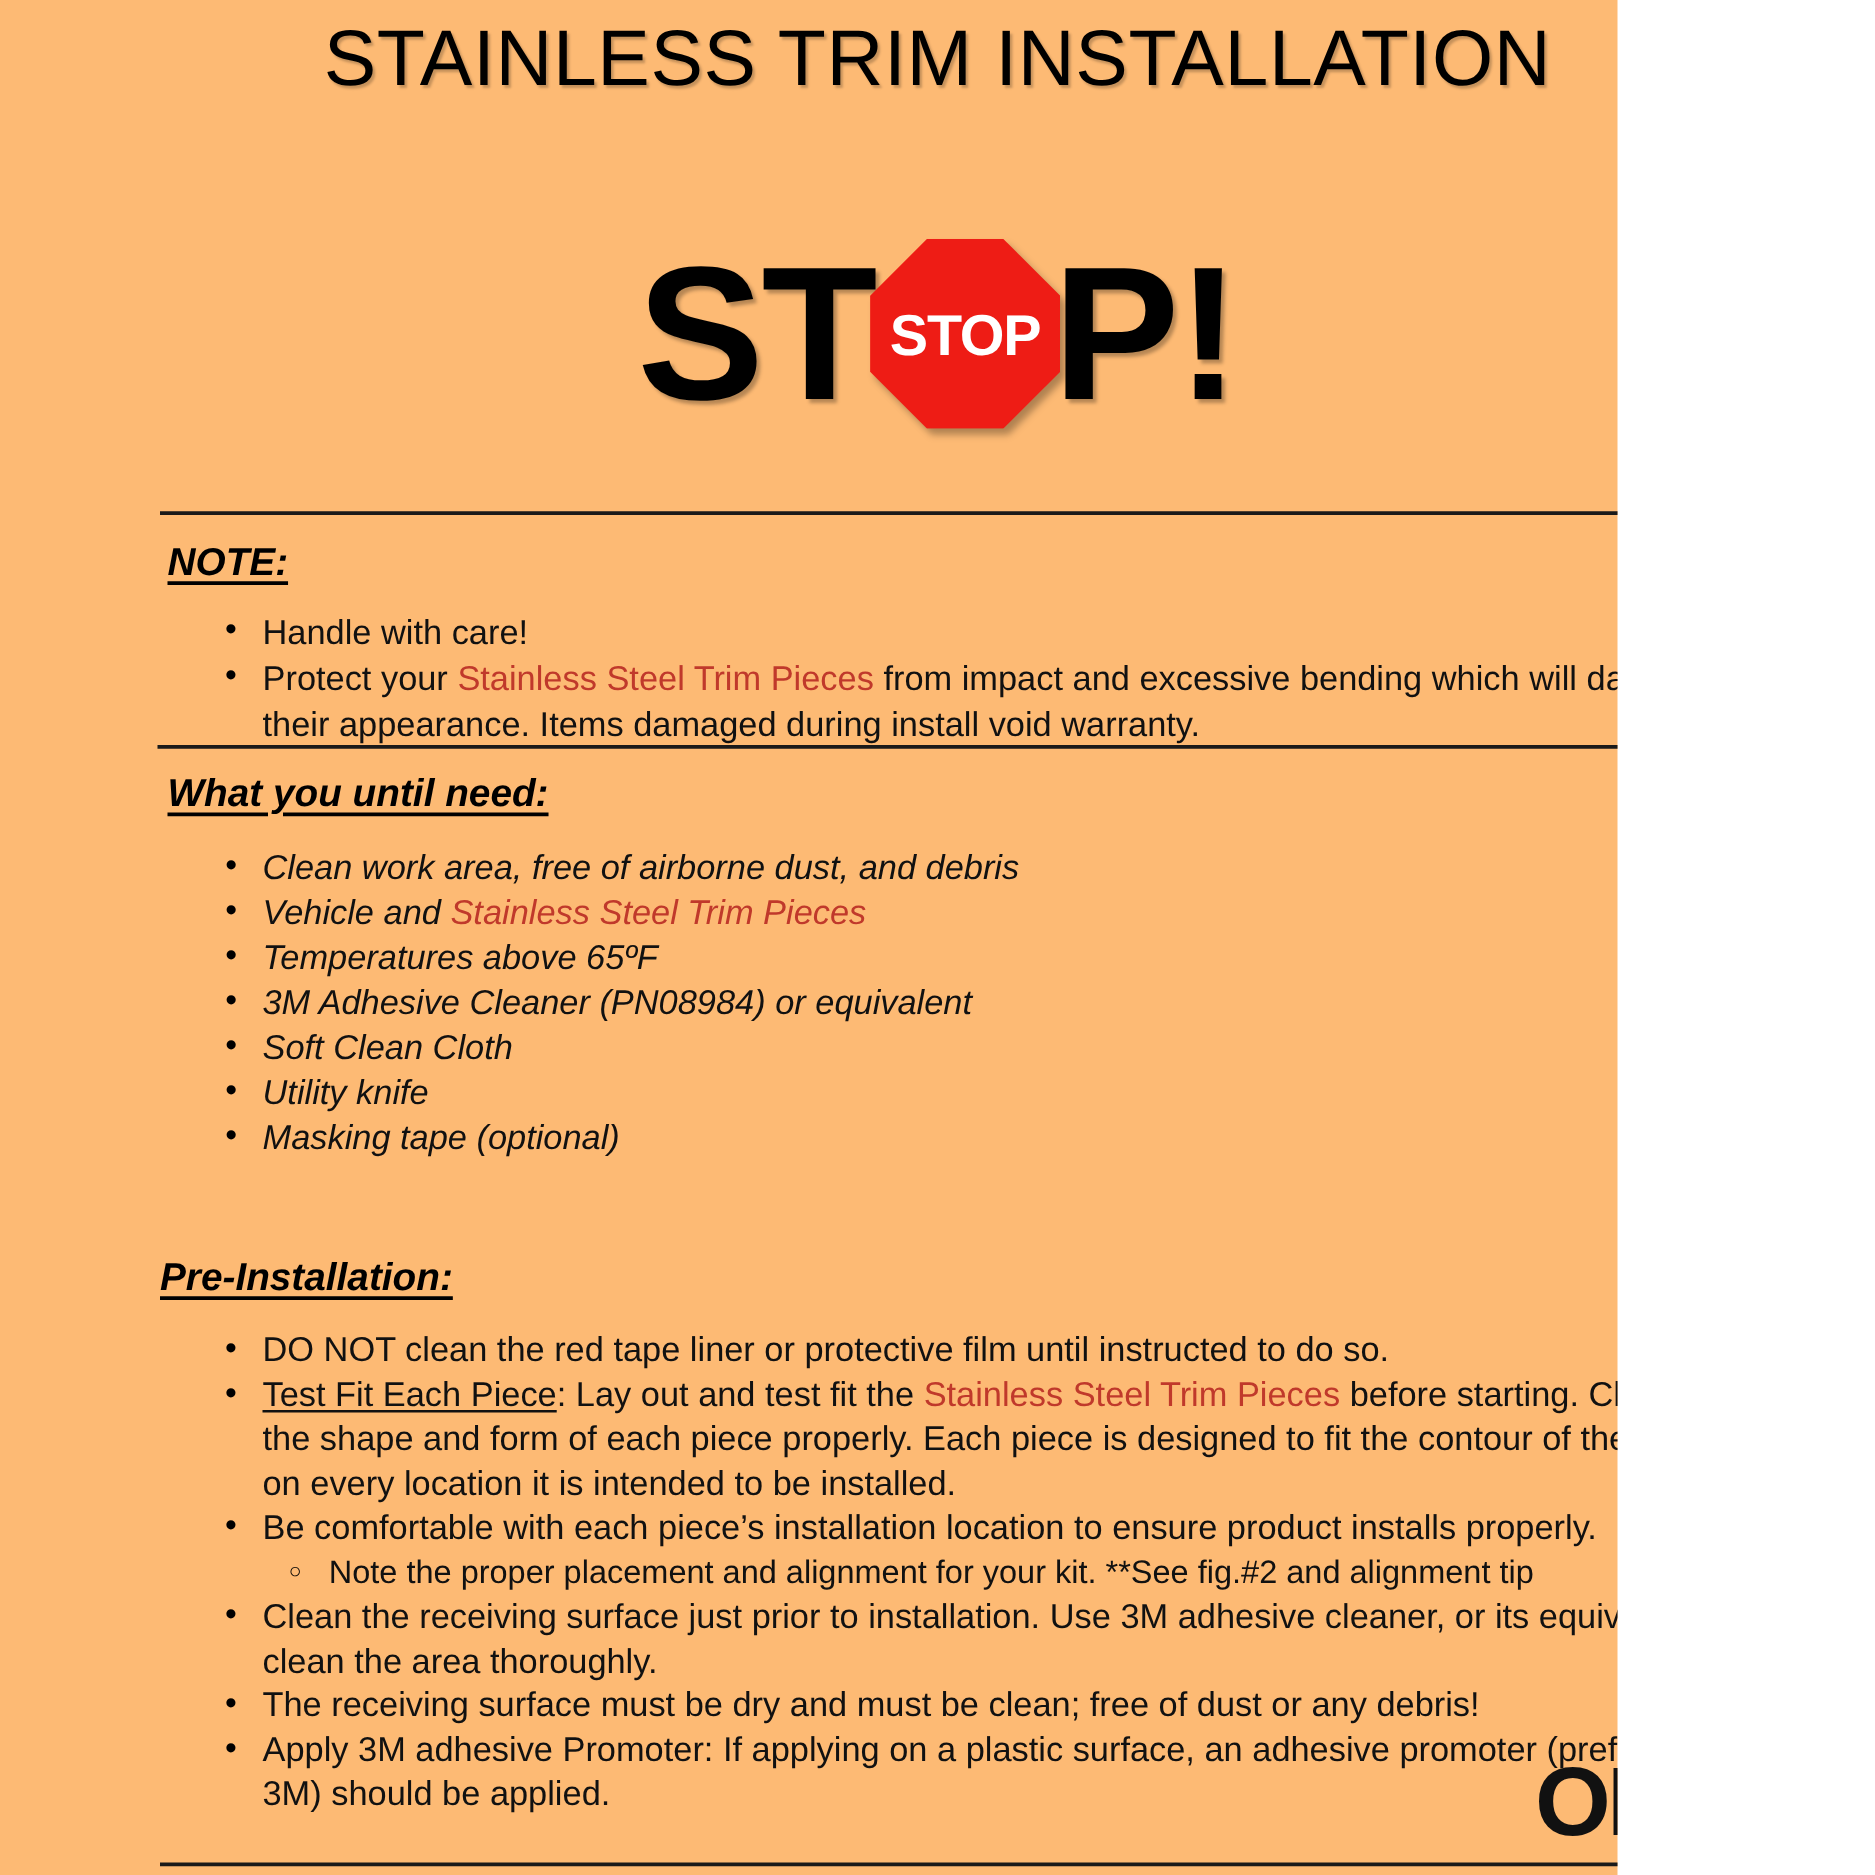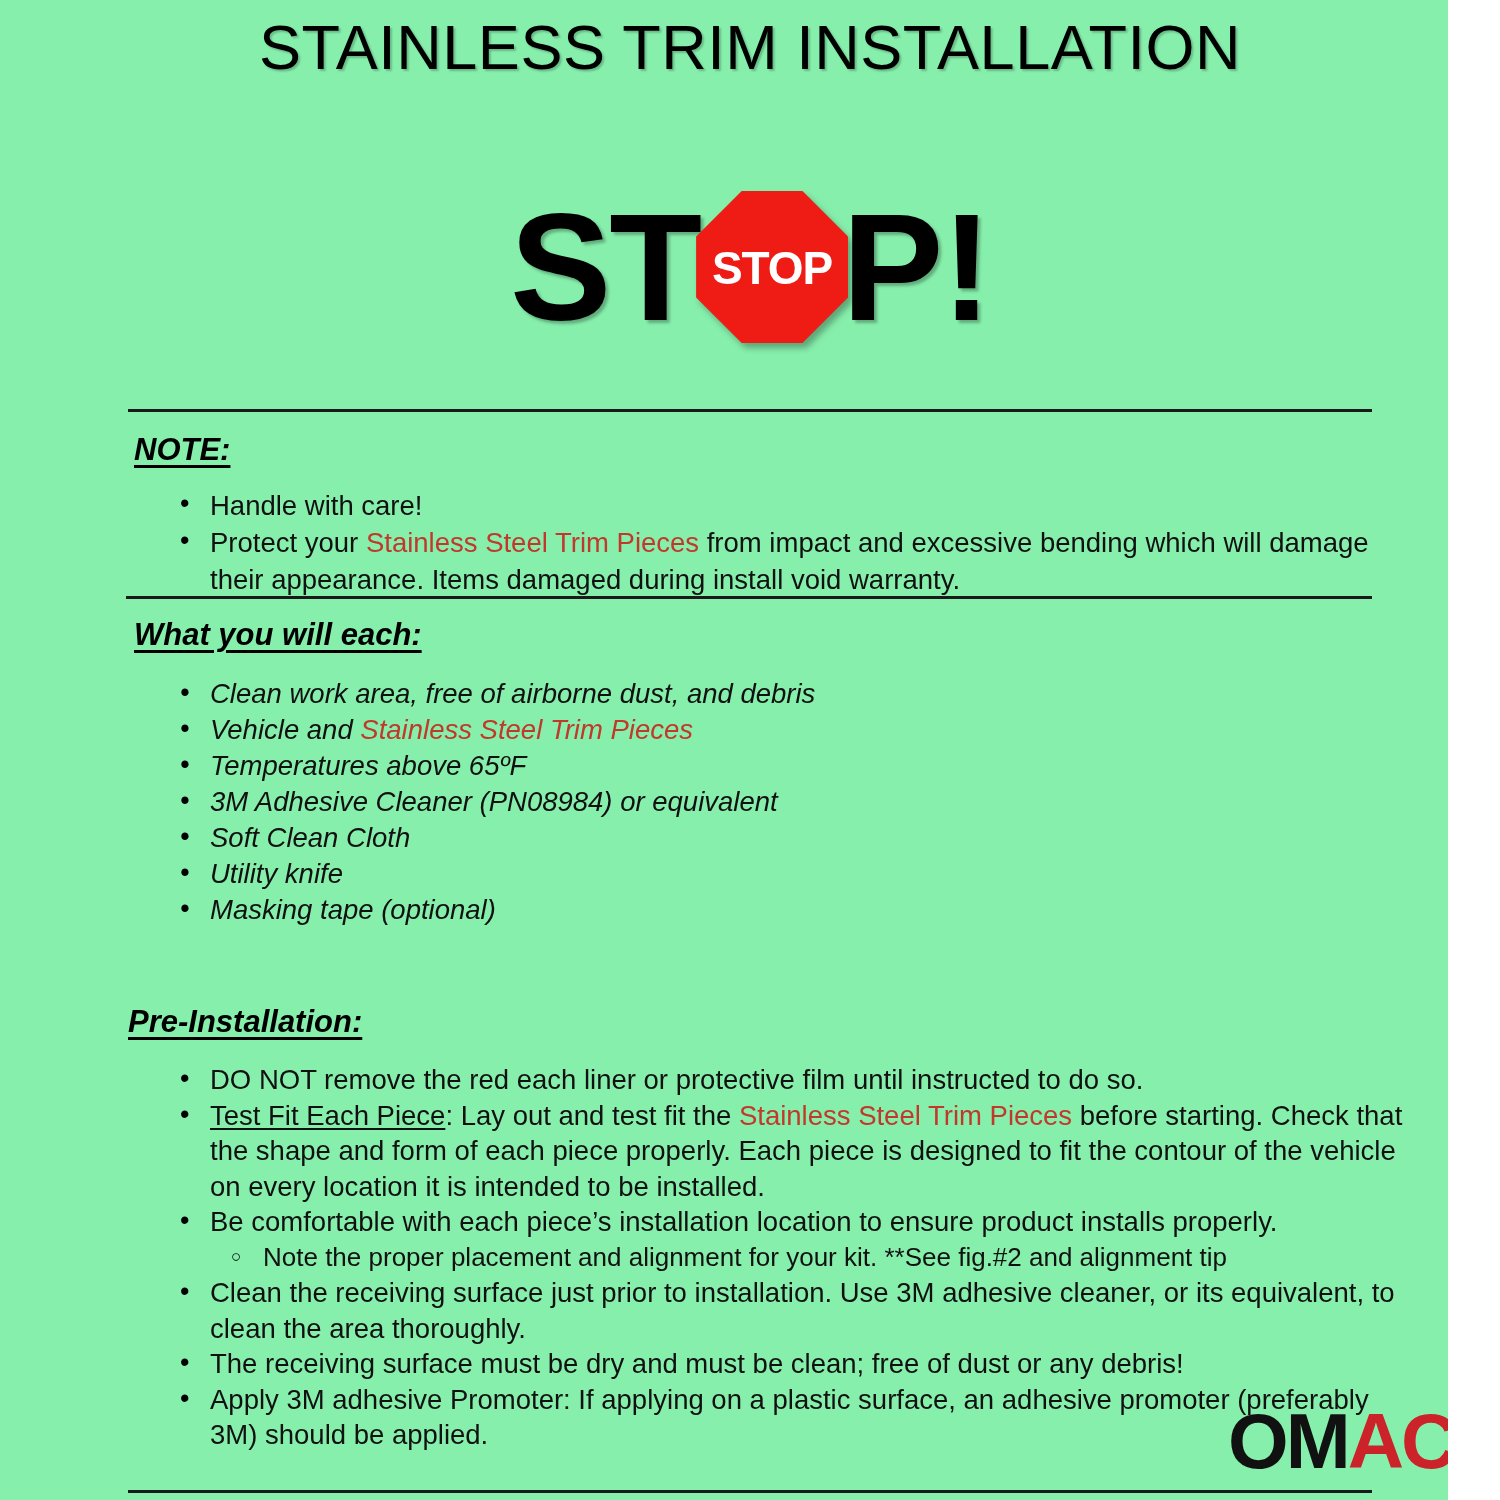--- a/index.html
+++ b/index.html
@@ -2,23 +2,23 @@
 <html><head>
 <meta charset="utf-8">
 <style>
   html, body {
     margin: 0;
     padding: 0;
     background: #ffffff;
   }
   .page {
     position: relative;
-    width: 1448px;
+    width: 1294px;
     height: 1500px;
-    background: #86efac;
+    background: #fdba74;
     font-family: "Liberation Sans", sans-serif;
     color: #000000;
     overflow: hidden;
   }
 
   
   .title {
     position: absolute;
     top: 14px;
     left: 0;
@@ -194,21 +194,21 @@
   <div class="heading h-note">NOTE:</div>
   <ul class="blist" id="note-list">
     <li>
       <span class="b">Handle with care!</span>
     </li>
     <li>
       <span>Protect your </span><span class="red">Stainless Steel Trim Pieces</span><span> from impact and excessive bending which will damage their appearance. </span><span class="b">Items damaged during install void warranty.</span>
     </li>
   </ul>
 
-  <div class="heading h-need">What you will each:</div>
+  <div class="heading h-need">What you until need:</div>
   <ul class="blist" id="need-list">
     <li>
       <span>Clean work area, free of airborne dust, and debris</span>
     </li>
     <li>
       <span>Vehicle and </span><span class="red">Stainless Steel Trim Pieces</span>
     </li>
     <li>
       <span>Temperatures above 65ºF</span>
     </li>
@@ -222,21 +222,21 @@
       <span>Utility knife</span>
     </li>
     <li>
       <span>Masking tape (optional)</span>
     </li>
   </ul>
 
   <div class="heading h-pre">Pre-Installation:</div>
   <ul class="blist" id="pre-list">
     <li>
-      <span class="b">DO NOT remove the red each liner or protective film until instructed to do so.</span>
+      <span class="b">DO NOT clean the red tape liner or protective film until instructed to do so.</span>
     </li>
     <li>
       <span class="b u">Test Fit Each Piece</span><span class="b">:</span><span> Lay out and test fit the </span><span class="red">Stainless Steel Trim Pieces</span><span> before starting. Check that the shape and form of each piece properly. Each piece is designed to fit the contour of the vehicle on every location it is intended to be installed.</span>
     </li>
     <li>
       <span>Be comfortable with each piece’s installation location to ensure product installs properly.</span>
     </li>
     <li class="sub">
       <span>Note the proper placement and alignment for your kit. **See fig.#2 and alignment tip</span>
     </li>

